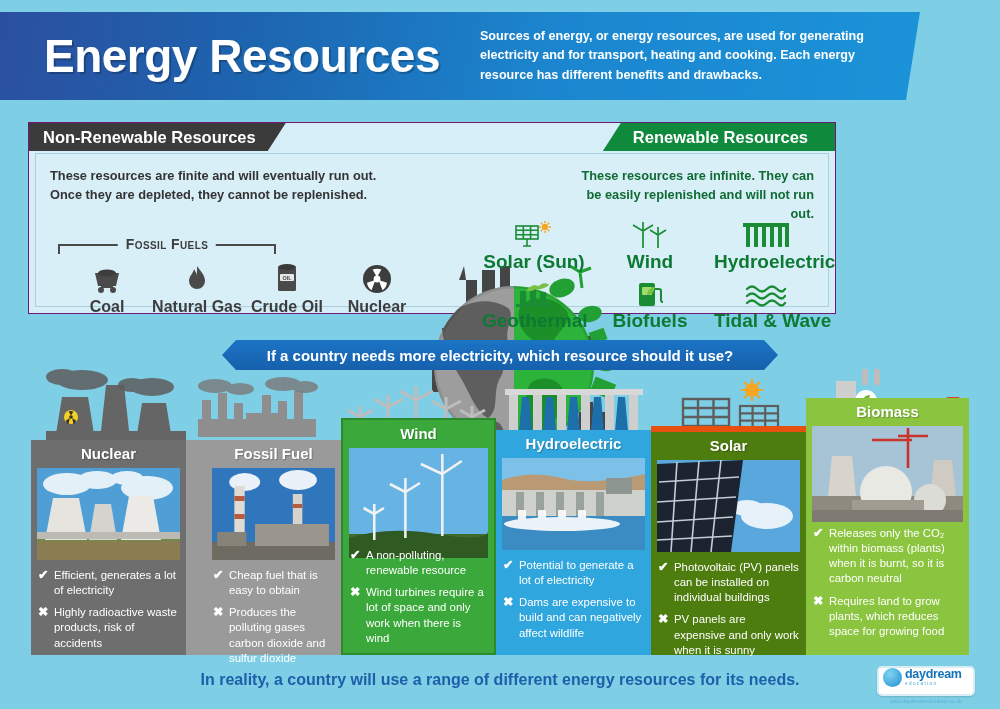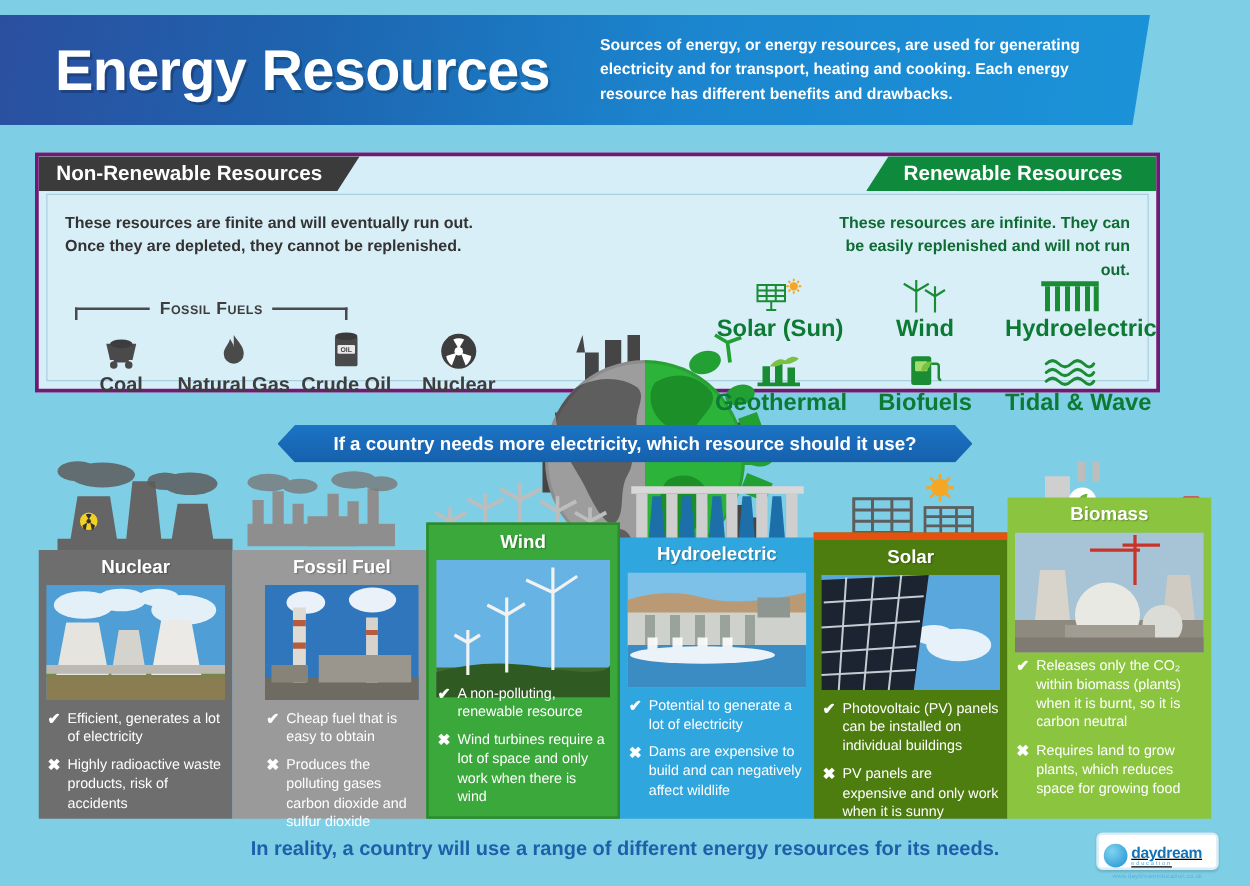--- a/index.html
+++ b/index.html
@@ -26,23 +26,23 @@
     text-shadow: 2px 2px 0 rgba(0,0,0,0.22);
     white-space: nowrap;
   }
   .header-sub {
     color: #fff; font-size: 12.6px; line-height: 1.55; margin-left: 40px;
     max-width: 410px; font-weight: 600;
   }
 
   
   .res-panel {
-    position: absolute; left: 28px; top: 122px; width: 900px; height: 192px;
+    position: absolute; left: 28px; top: 122px; width: 808px; height: 192px;
     background: #d6eef7;
-    border: 3px solid #701a75;
+    border: 1px solid #701a75;
   }
   .res-tab {
     position: absolute; top: 0; height: 28px;
     display: flex; align-items: center;
     color: #fff; font-size: 16.5px; font-weight: bold;
   }
   .res-tab.left {
     left: 0; background: #3b3b3b; padding-left: 14px; padding-right: 30px;
     clip-path: polygon(0 0, 100% 0, calc(100% - 18px) 100%, 0 100%);
   }
@@ -62,21 +62,21 @@
   .ff-bracket { position: absolute; left: 22px; top: 82px; width: 218px; height: 18px; }
   .ff-bracket .bar { position: absolute; left: 0; right: 0; top: 8px; height: 2px; background: #4a4a4a; }
   .ff-bracket .lcap, .ff-bracket .rcap { position: absolute; top: 8px; width: 2px; height: 10px; background: #4a4a4a; }
   .ff-bracket .lcap { left: 0; } .ff-bracket .rcap { right: 0; }
   .ff-label {
     position: absolute; left: 50%; top: 0; transform: translateX(-50%);
     background: #d9eff8; padding: 0 8px; color: #3d3d3d;
     font-size: 14px; font-weight: bold; font-variant: small-caps; letter-spacing: 0.4px;
   }
 
-  .nr-items { position: absolute; left: 14px; top: 100px; display: flex; }
+  .nr-items { position: absolute; left: 26px; top: 100px; display: flex; }
   .nr-item { width: 90px; text-align: center; }
   .nr-item .ic { height: 40px; display:flex; align-items:flex-end; justify-content:center; }
   .nr-item .lb { font-size: 16px; font-weight: bold; color: #3d3d3d; margin-top: 4px; }
 
   .rn-grid {
     position: absolute; right: 10px; top: 62px;
     display: grid; grid-template-columns: repeat(3, 104px); gap: 2px 12px;
   }
   .rn-item { text-align: center; }
   .rn-item .ic { height: 34px; display:flex; align-items:flex-end; justify-content:center; }
@@ -117,21 +117,21 @@
   .card.biomass { width: 163px; background: #8bc53f; top: -42px; height: 257px; }
 
   
   .footer-text {
     position: absolute; left: 0; right: 0; bottom: 20px; text-align: center;
     color: #1d5fa8; font-size: 16px; font-weight: bold;
   }
   .logo {
     position: absolute; right: 25px; bottom: 13px; width: 98px; height: 30px;
     background: #fff; border: 2px solid #d9edf7; border-radius: 5px;
-    display: flex; align-items: flex-end; box-shadow: 0 1px 2px rgba(0,0,0,0.15); text-decoration: underline;
+    display: flex; align-items: flex-start; box-shadow: 0 1px 2px rgba(0,0,0,0.15);
   }
   .logo .mark {
     width: 19px; height: 19px; margin-left: 4px; border-radius: 50%;
     background: radial-gradient(circle at 35% 32%, #7fd4f0, #1e8fd0);
     flex: none;
   }
   .logo .ltxt { margin-left: 3px; line-height: 1; }
   .logo .l1 { font-size: 12.5px; font-weight: bold; color: #1273b8; letter-spacing: -0.3px; }
   .logo .l2 { font-size: 4.6px; color: #4aa3d6; letter-spacing: 1.4px; margin-top: 1px; }
   .logo-url {

